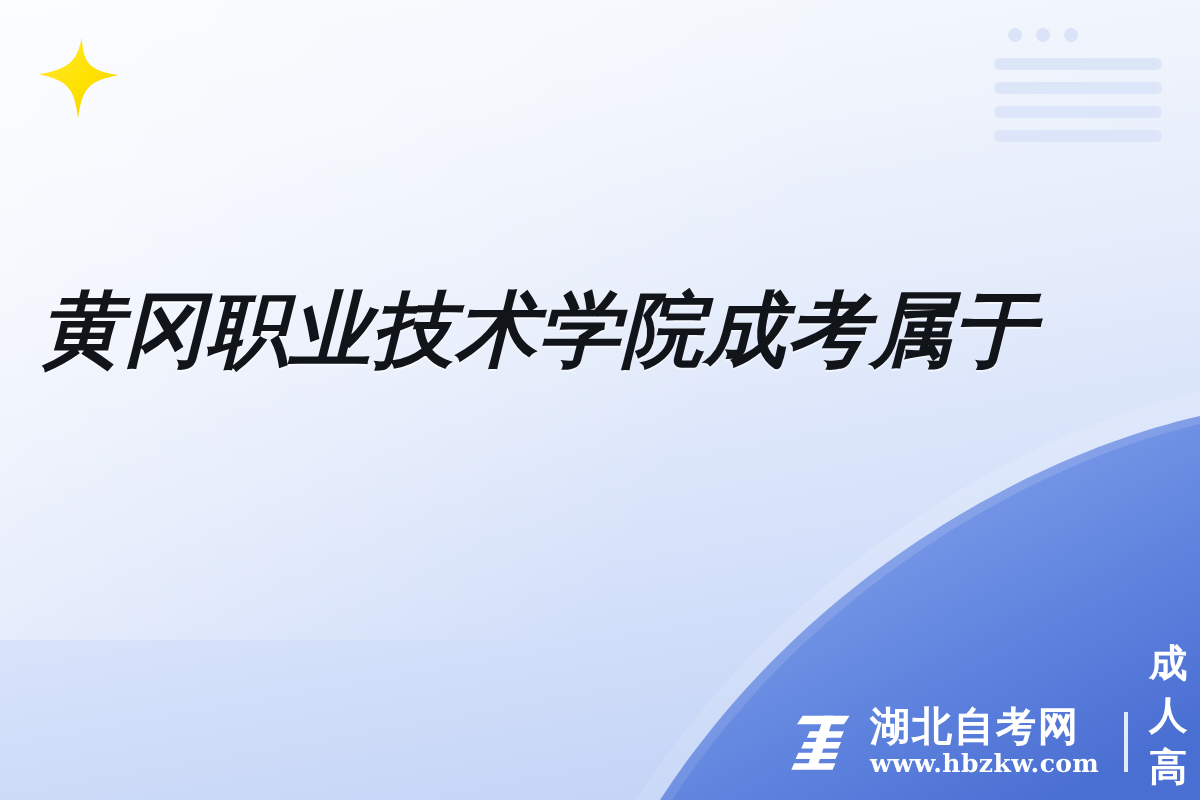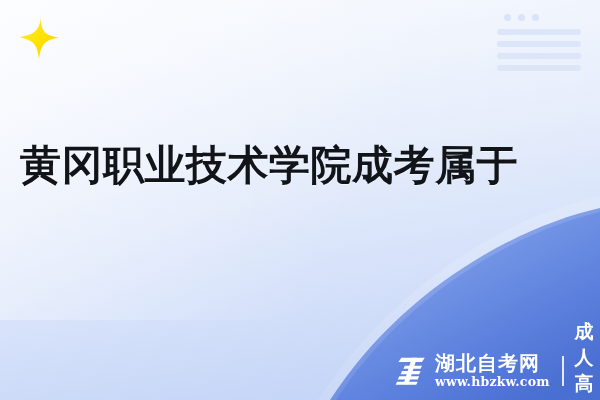--- a/index.html
+++ b/index.html
@@ -93,21 +93,21 @@
     width: 566px;
     color: #111418;
     font-weight: bold;
     font-size: 41px;
     line-height: 66px;
     letter-spacing: 0.5px;
     font-family: "DejaVu Sans", "Liberation Sans", sans-serif;
     text-shadow: 0 1px 0 rgba(255,255,255,0.55);
     white-space: nowrap;
   }
-  .headline .hl-line { display: block; }
+  .headline .hl-line { display: block; font-style: italic; }
 
   
   .logo-lockup {
     position: absolute;
     left: 394px;
     top: 350px;
     display: flex;
     align-items: center;
     height: 42px;
   }

